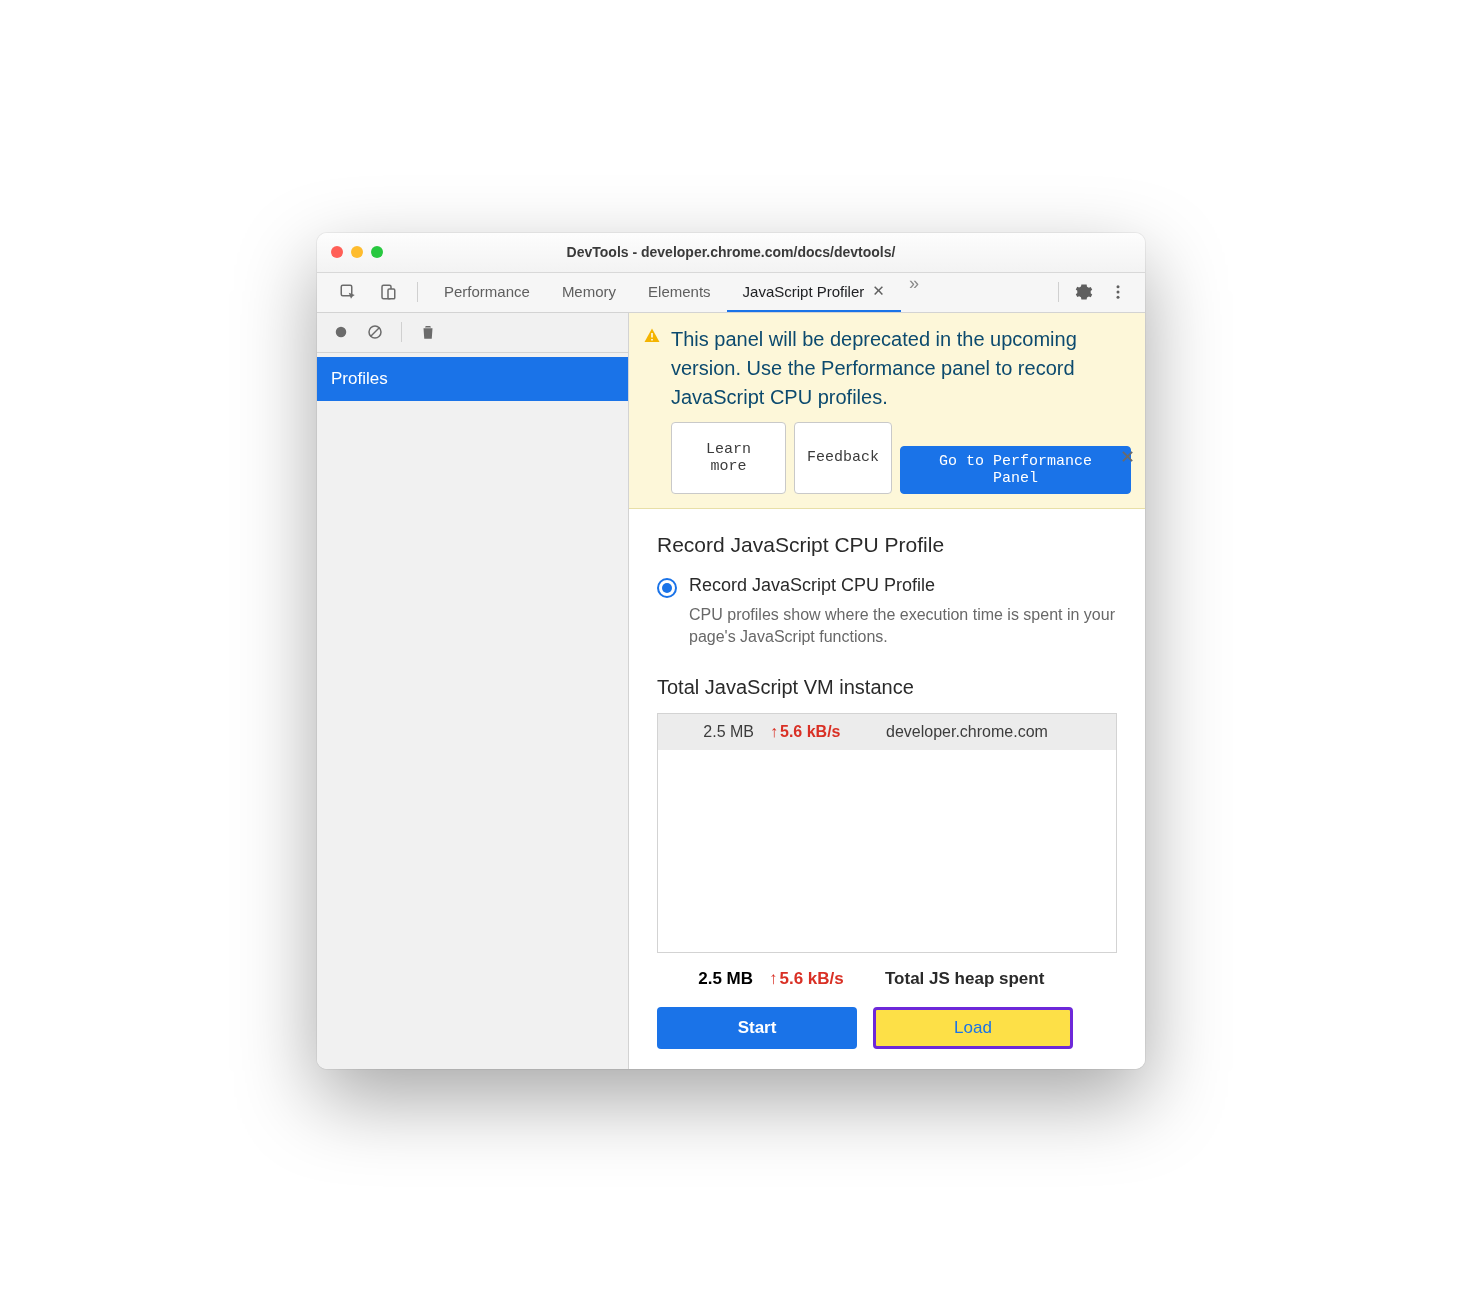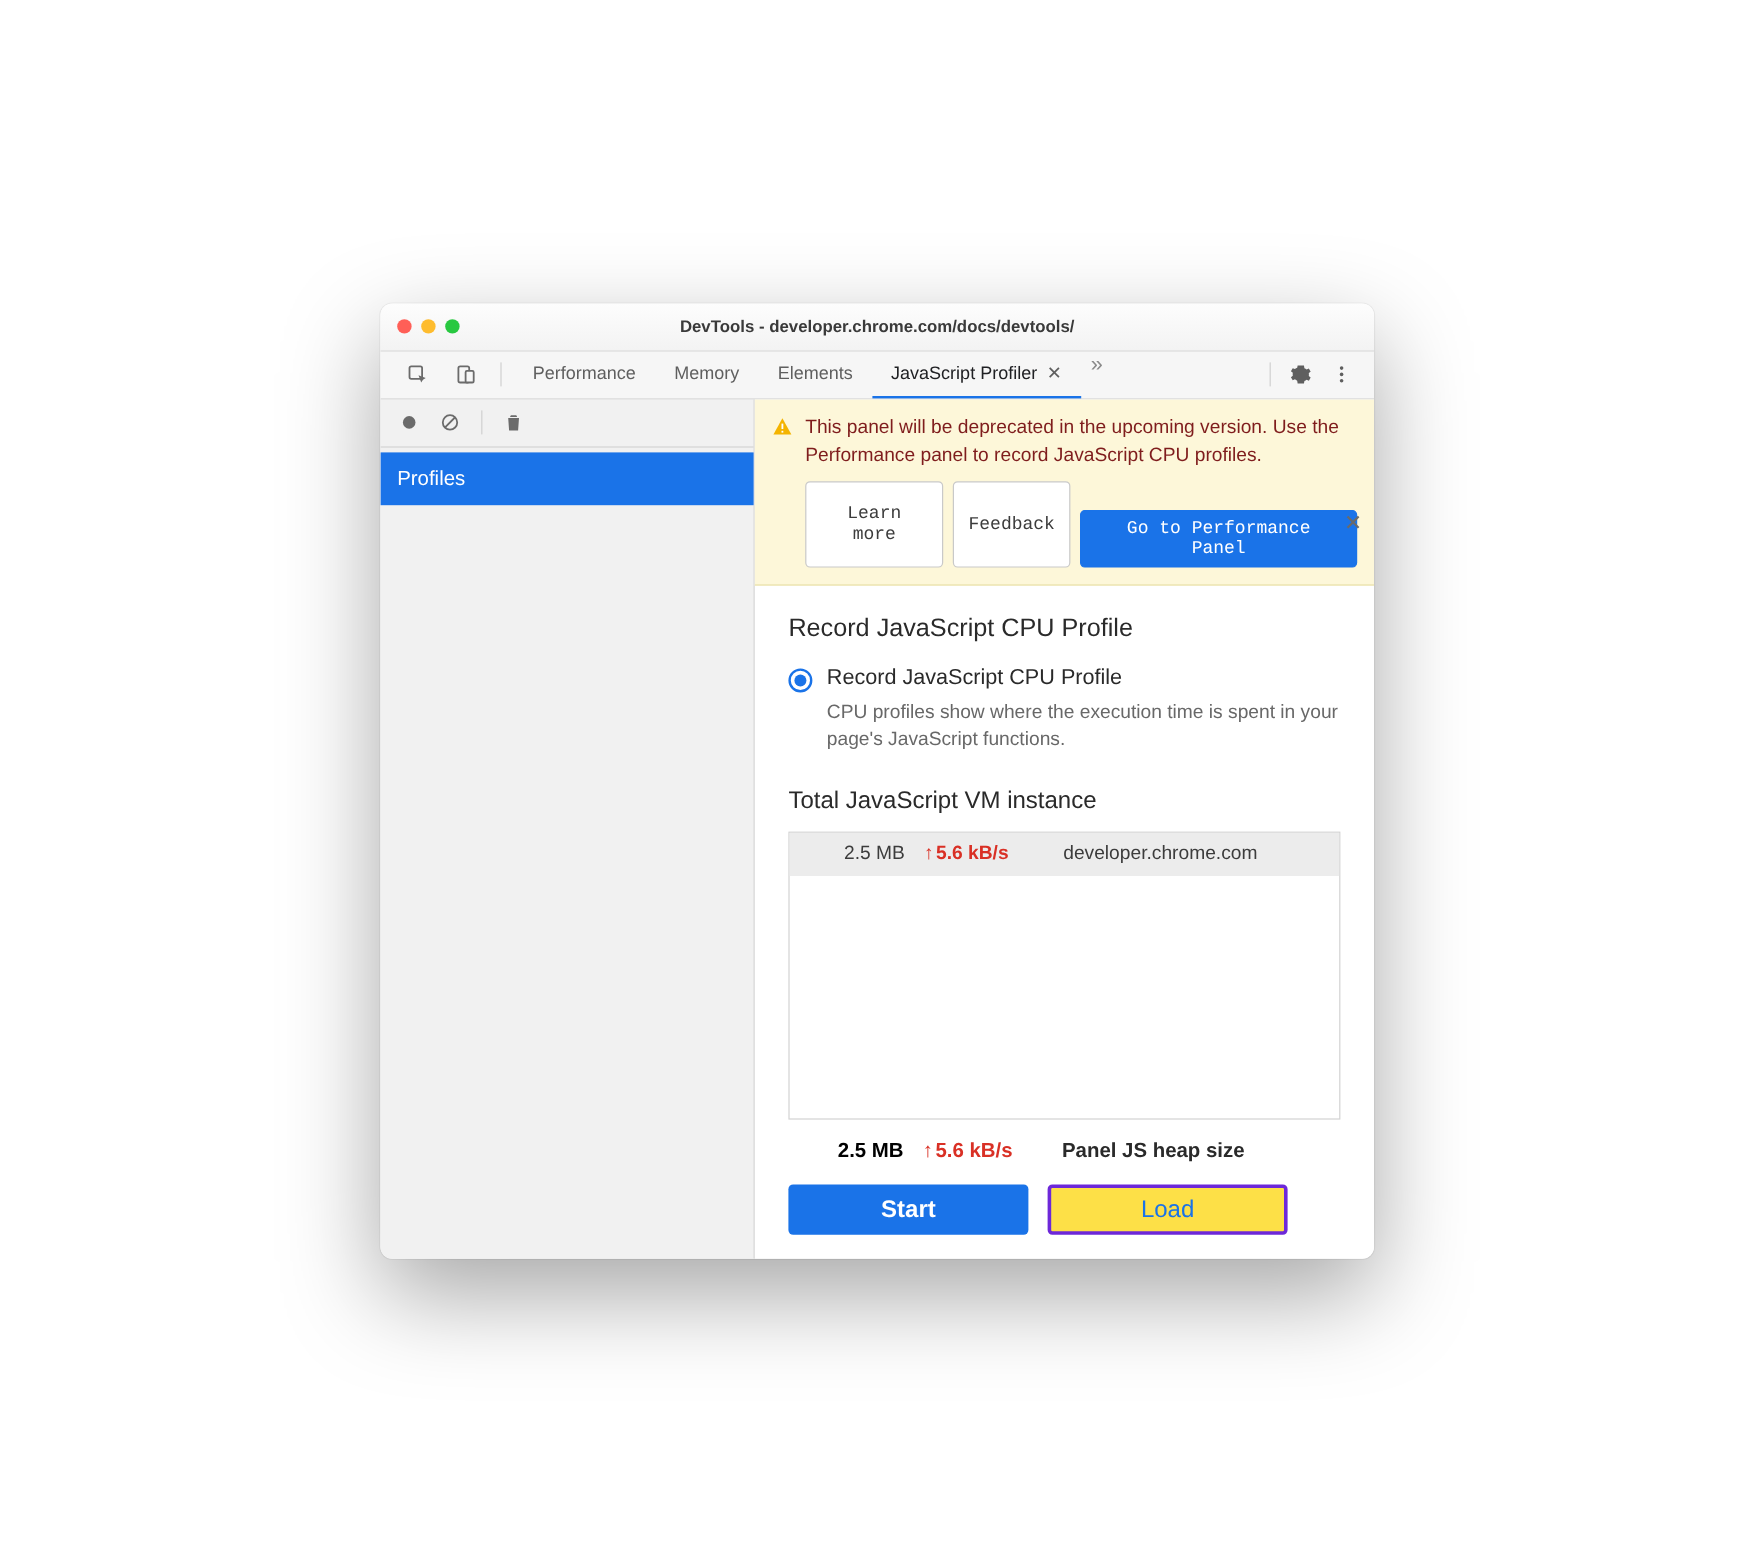--- a/index.html
+++ b/index.html
@@ -78,21 +78,21 @@
 
 .main { flex:1; display:flex; flex-direction:column; background:#fff; }
 
 .notice {
   background:#fdf7d9; border-bottom:1px solid #e8dfa7;
   padding:12px 14px 14px 14px; position:relative;
 }
 .notice-row { display:flex; gap:10px; }
 .warn-icon { flex:0 0 auto; margin-top:2px; }
 .warn-icon svg { width:18px; height:18px; }
-.notice-text { color:#7f1d1d; font-size:16px; line-height:1.45; }
+.notice-text { color:#0c4a6e; font-size:20px; line-height:1.45; }
 .notice-close { position:absolute; right:10px; bottom:40px; color:#6a6a6a; font-size:18px; cursor:pointer; }
 .notice-buttons { display:flex; gap:8px; margin-top:10px; margin-left:28px;}
 .nbtn {
   font-size:15px; padding:6px 12px; border-radius:4px;
   border:1px solid #c9c9c9; background:#fff; color:#3c3c3c; cursor:pointer;font-family:Liberation Mono, monospace;
 }
 .nbtn.primary { background:#1a73e8; color:#fff; border:1px solid #1a73e8;margin-top:24px; }
 
 .content { padding:24px 28px 20px 28px; overflow:auto; }
 .h1 { font-size:21px; color:#2a2a2a; margin-bottom:18px; }
@@ -118,21 +118,21 @@
 .vmrow .host { color:#3c3c3c; }
 
 .totals { display:flex; align-items:center; gap:16px; margin-top:16px; padding-left:16px; font-size:17px;}
 .totals .size { font-weight:700; width:80px; text-align:right;}
 .totals .rate { color:#d93025; font-weight:700; display:flex; align-items:center; gap:2px; width:100px;}
 .totals .lbl { font-weight:700; color:#2a2a2a; }
 
 .actions { display:flex; gap:16px; margin-top:18px; }
 .btn {
   width:200px; height:42px; border-radius:4px;
-  font-size:20px; cursor:pointer;
+  font-size:17px; cursor:pointer;
   display:flex; align-items:center; justify-content:center;
 }
 .btn.start { background:#1a73e8; color:#fff; border:none; font-weight:600;}
 .btn.load  { background:#fde047; color:#1a73e8; border:3px solid #6d28d9; }
 
 .arrow-up::before { content:"↑"; font-weight:700; }
 </style>
 </head>
 <body>
 
@@ -264,21 +264,21 @@
             <div class="host">developer.chrome.com</div>
           </div>
         </div>
 
         <div class="totals">
           <div class="size">2.5 MB</div>
           <div class="rate">
               <span class="arrow-up"></span>
               <span>5.6 kB/s</span>
             </div>
-          <div class="lbl">Panel JS heap size</div>
+          <div class="lbl">Total JS heap spent</div>
         </div>
 
         <div class="actions">
           <button class="btn start">
               <span>Start</span>
             </button>
           <button class="btn load">
               <span>Load</span>
             </button>
         </div>

